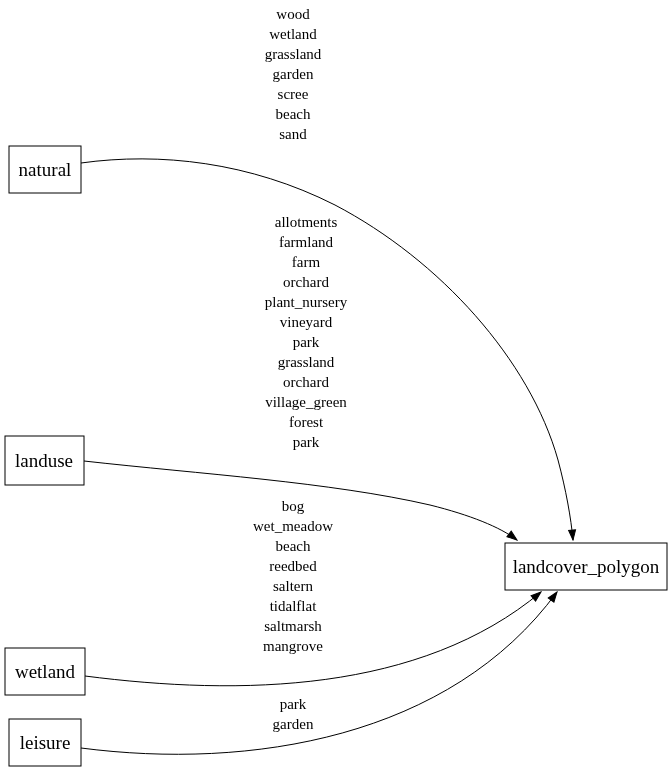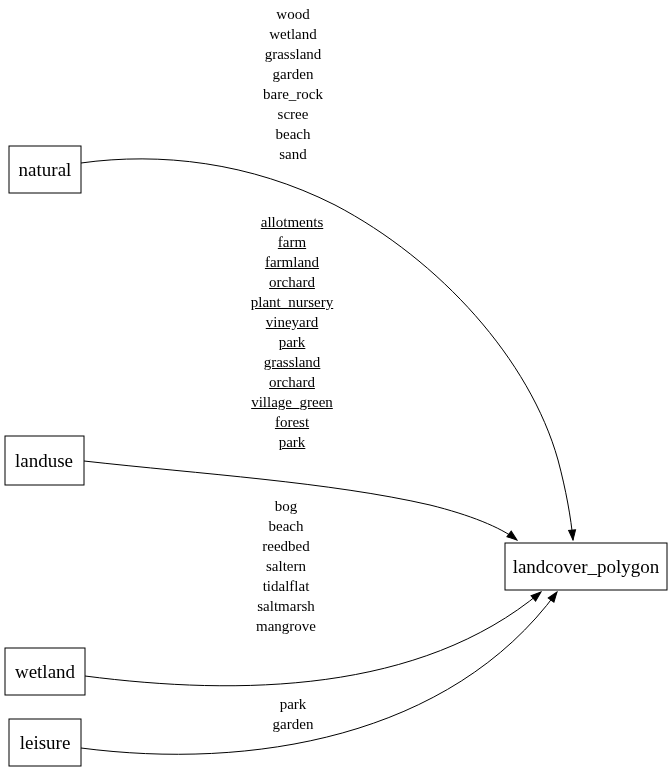--- a/index.html
+++ b/index.html
@@ -93,43 +93,43 @@
       <rect class="node-box" x="505" y="543" width="162" height="47"></rect>
       <text class="node-label" x="586" y="573">landcover_polygon</text>
     </g>
   </svg>
 
   <div class="edge-label" style="left:193px; top:4px; width:200px;">
       <div class="edge-label-line">wood</div>
       <div class="edge-label-line">wetland</div>
       <div class="edge-label-line">grassland</div>
       <div class="edge-label-line">garden</div>
-      <div class="edge-label-line">bare_rock</div>
       <div class="edge-label-line">scree</div>
       <div class="edge-label-line">beach</div>
       <div class="edge-label-line">sand</div>
     </div>
 
-  <div class="edge-label" style="left:182px; top:212px; width:220px;text-decoration:underline;">
+  <div class="edge-label" style="left:196px; top:212px; width:220px;">
       <div class="edge-label-line">allotments</div>
+      <div class="edge-label-line">farmland</div>
       <div class="edge-label-line">farm</div>
-      <div class="edge-label-line">farmland</div>
       <div class="edge-label-line">orchard</div>
       <div class="edge-label-line">plant_nursery</div>
       <div class="edge-label-line">vineyard</div>
       <div class="edge-label-line">park</div>
       <div class="edge-label-line">grassland</div>
       <div class="edge-label-line">orchard</div>
       <div class="edge-label-line">village_green</div>
       <div class="edge-label-line">forest</div>
       <div class="edge-label-line">park</div>
     </div>
 
-  <div class="edge-label" style="left:186px; top:496px; width:200px;">
+  <div class="edge-label" style="left:193px; top:496px; width:200px;">
       <div class="edge-label-line">bog</div>
+      <div class="edge-label-line">wet_meadow</div>
       <div class="edge-label-line">beach</div>
       <div class="edge-label-line">reedbed</div>
       <div class="edge-label-line">saltern</div>
       <div class="edge-label-line">tidalflat</div>
       <div class="edge-label-line">saltmarsh</div>
       <div class="edge-label-line">mangrove</div>
     </div>
 
   <div class="edge-label" style="left:193px; top:694px; width:200px;">
       <div class="edge-label-line">park</div>

